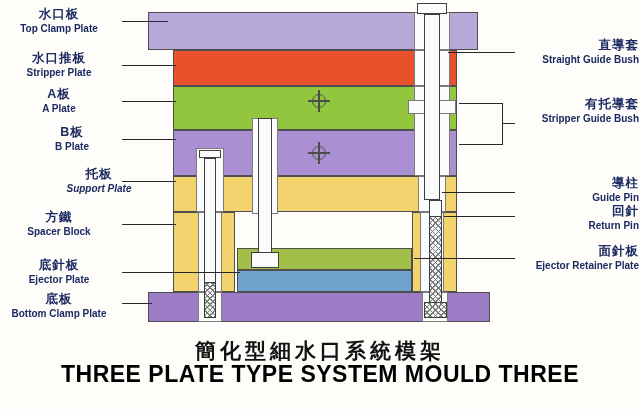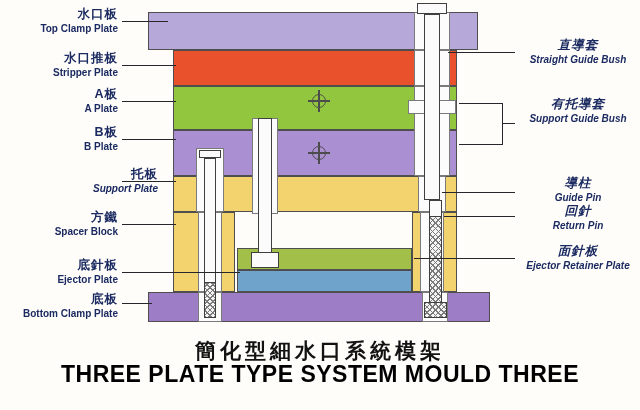--- a/index.html
+++ b/index.html
@@ -11,22 +11,22 @@
   .bore{position:absolute;background:#fcfcfc;border:1px solid #7a7a7a;z-index:2;}
   .pin{position:absolute;background:#fbfbfb;border:1px solid #3f3f3f;z-index:3;}
   .hatch{position:absolute;z-index:4;border:1px solid #3f3f3f;
     background-color:#f4f4f4;
     background-image:repeating-linear-gradient(45deg,#7a7a7a 0 1px,transparent 1px 4px),
                      repeating-linear-gradient(-45deg,#7a7a7a 0 1px,transparent 1px 4px);}
   .cline{position:absolute;height:1px;background:#26262b;z-index:6;}
   .vline{position:absolute;width:1px;background:#26262b;z-index:6;}
 
   .lbl{position:absolute;z-index:6;color:#1b2a60;line-height:1.25;}
-  .lbl.left{left:0;width:118px;text-align:right;}
-  .lbl.right{left:517px;width:122px;text-align:center;font-style:italic;}
+  .lbl.left{left:0;width:118px;text-align:center;}
+  .lbl.right{left:517px;width:122px;text-align:right;}
   .lbl .zh{font-size:12.5px;font-weight:bold;letter-spacing:1px;}
   .lbl .en{font-size:10px;font-weight:bold;}
 
   .mark{position:absolute;width:14px;height:14px;border:1.5px solid #4c4c4c;border-radius:50%;z-index:5;}
   .mark::before{content:"";position:absolute;left:-5px;right:-5px;top:50%;height:1.5px;margin-top:-1px;background:#4c4c4c;}
   .mark::after{content:"";position:absolute;top:-5px;bottom:-5px;left:50%;width:1.5px;margin-left:-1px;background:#4c4c4c;}
 
   .title-zh{position:absolute;left:0;width:100%;top:337px;text-align:center;
     font-size:21px;font-weight:bold;color:#121212;letter-spacing:4px;z-index:6;}
   .title-en{position:absolute;left:0;width:100%;top:361px;text-align:center;
@@ -124,21 +124,21 @@
     <div class="zh">底板</div>
     <div class="en">Bottom Clamp Plate</div>
   </div>
 
   <div class="lbl right" style="top:38px;">
     <div class="zh">直導套</div>
     <div class="en">Straight Guide Bush</div>
   </div>
   <div class="lbl right" style="top:97px;">
     <div class="zh">有托導套</div>
-    <div class="en">Support Guide Bush</div>
+    <div class="en">Stripper Guide Bush</div>
   </div>
   <div class="lbl right" style="top:176px;">
     <div class="zh">導柱</div>
     <div class="en">Guide Pin</div>
   </div>
   <div class="lbl right" style="top:204px;">
     <div class="zh">回針</div>
     <div class="en">Return Pin</div>
   </div>
   <div class="lbl right" style="top:244px;">

